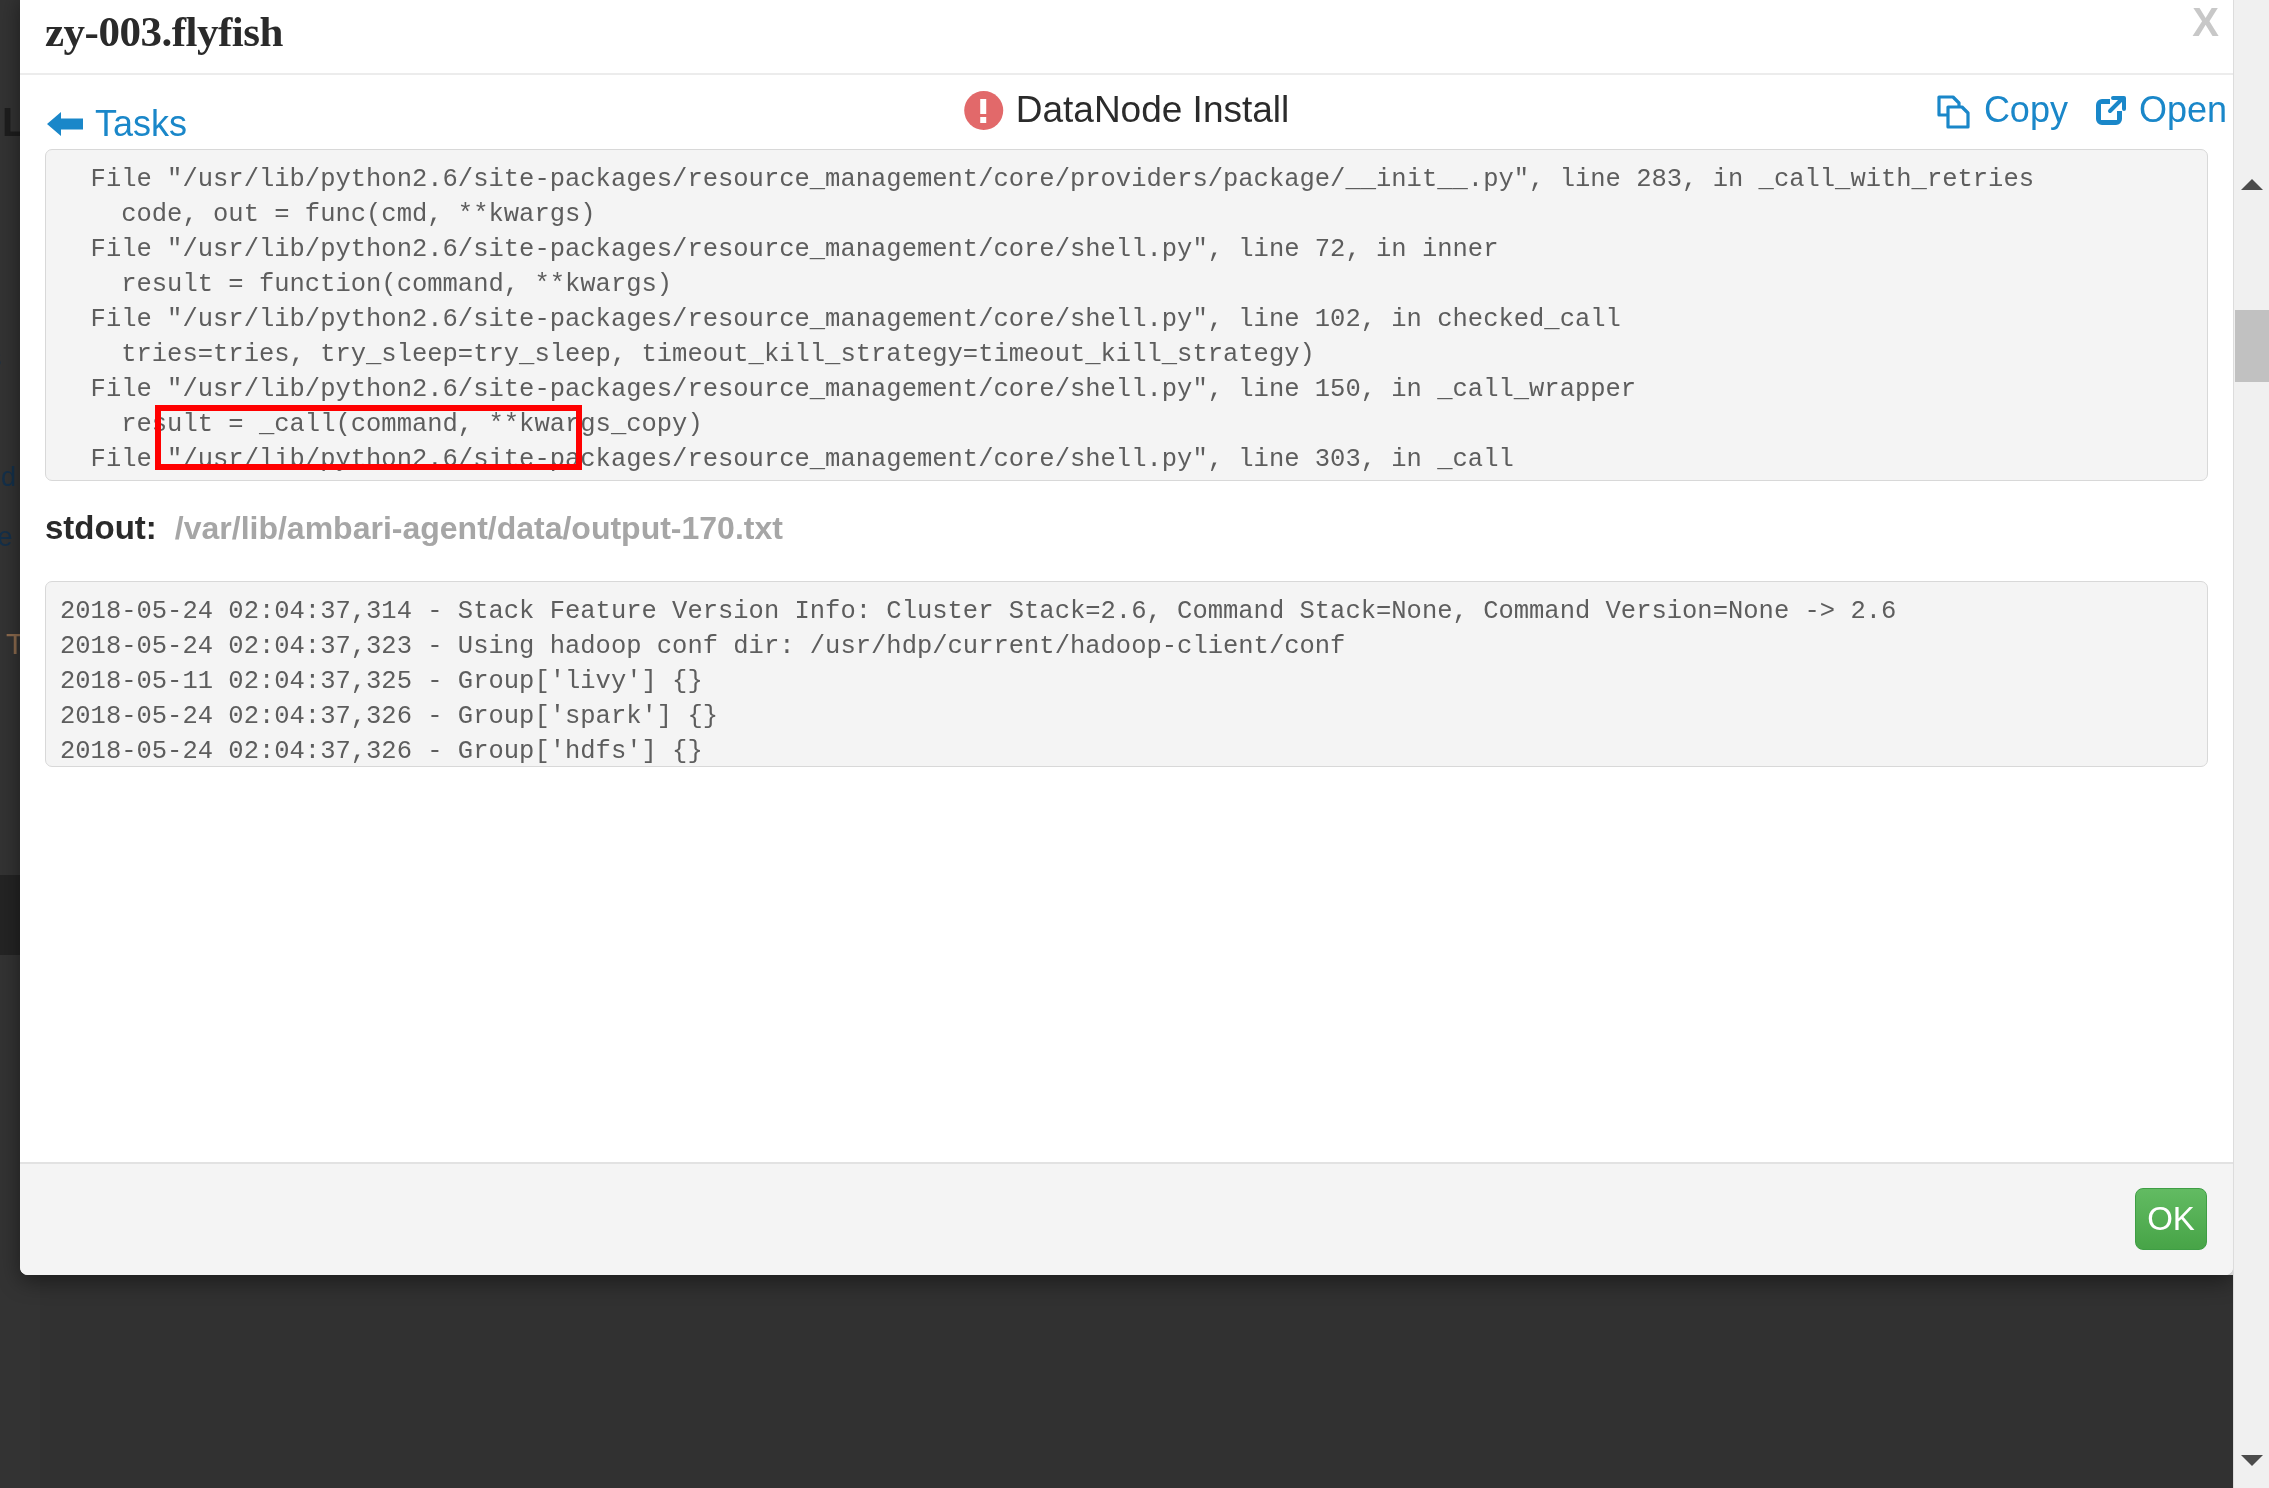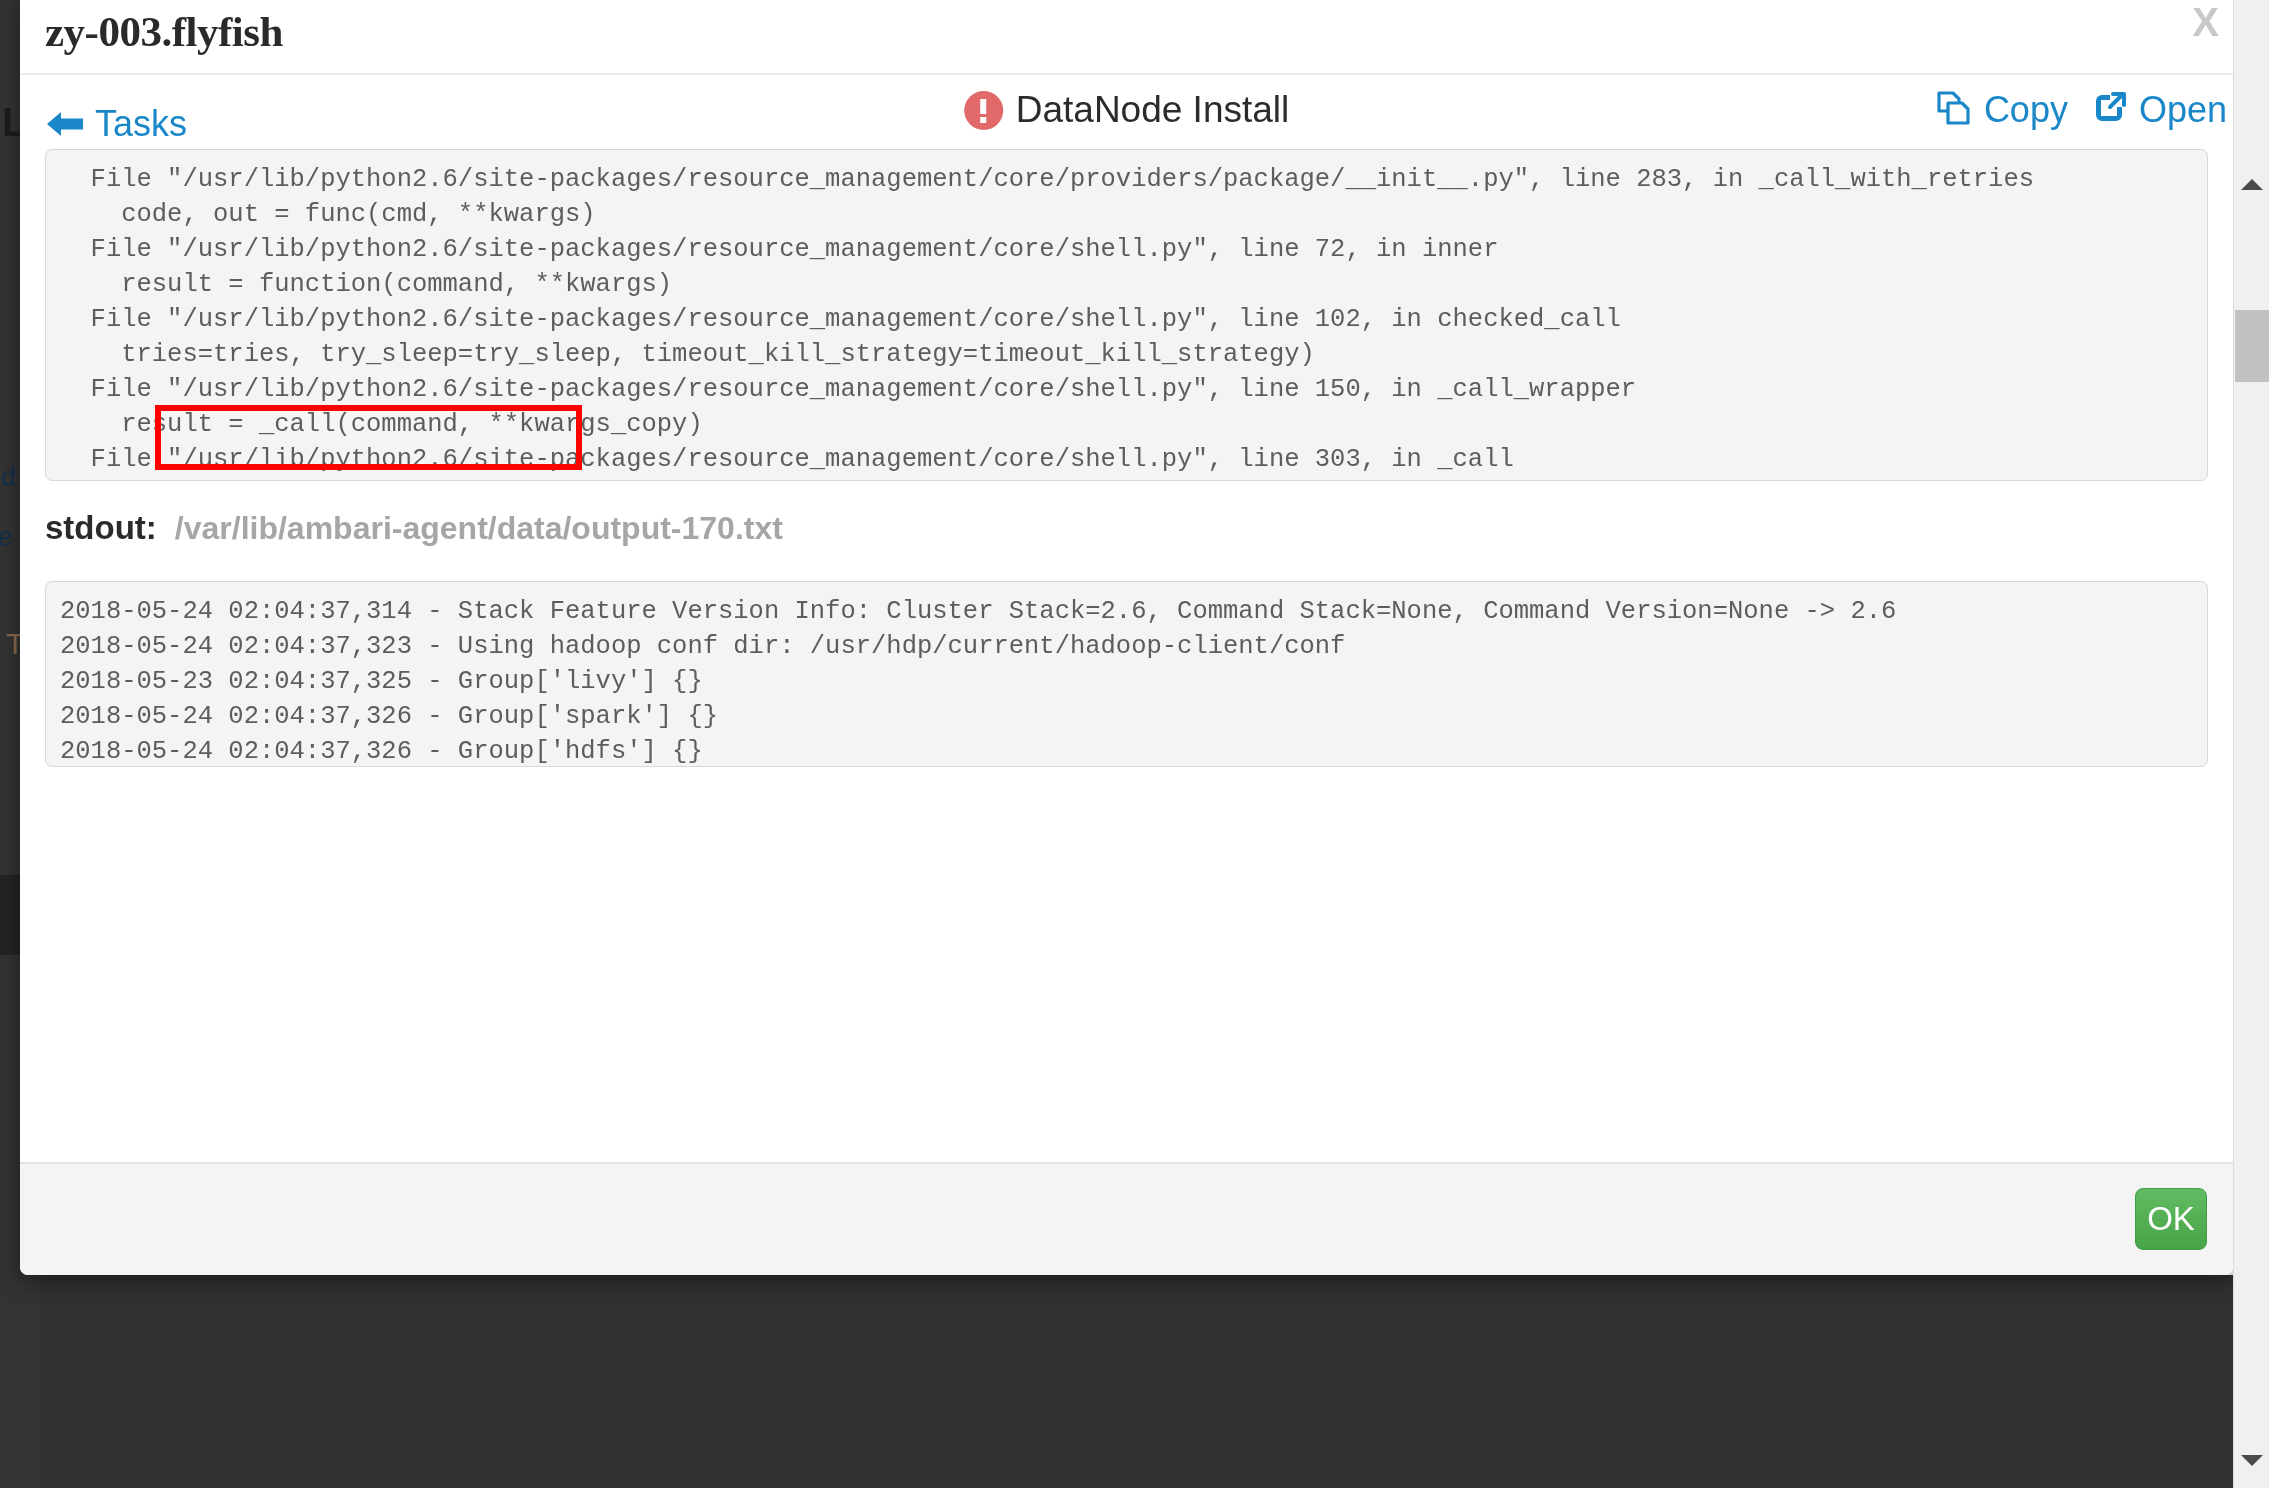--- a/index.html
+++ b/index.html
@@ -103,21 +103,21 @@
     content: ""; position: absolute; left: 50%; top: 26px;
     transform: translateX(-50%);
     width: 6px; height: 6px; background: #ffffff;
   }
   #task-title { font-size: 37px; color: #2b2b2b; }
   #header-actions {
     position: absolute; right: 6px; top: 14px;
     display: flex; align-items: center; gap: 22px;
   }
   .hdr-action {
-    display: flex; align-items: flex-start; gap: 11px;
+    display: flex; align-items: flex-end; gap: 11px;
     color: #1a87c9; font-size: 36px; cursor: pointer;
   }
   .hdr-action svg { display: block; }
 
   
   #modal-body {
     position: relative;
     padding: 0 25px;
     height: 938px;
   }
@@ -283,21 +283,21 @@
 
     <div id="section-stdout">
       <span id="stdout-label">stdout:</span>
       <span id="stdout-path">/var/lib/ambari-agent/data/output-170.txt</span>
     </div>
 
     <div class="log-panel" id="stdout-panel">
       <div id="stdout-lines">
           <div class="log-line">2018-05-24 02:04:37,314 - Stack Feature Version Info: Cluster Stack=2.6, Command Stack=None, Command Version=None -&gt; 2.6</div>
           <div class="log-line">2018-05-24 02:04:37,323 - Using hadoop conf dir: /usr/hdp/current/hadoop-client/conf</div>
-          <div class="log-line">2018-05-23 02:04:37,325 - Group['livy'] {}</div>
+          <div class="log-line">2018-05-11 02:04:37,325 - Group['livy'] {}</div>
           <div class="log-line">2018-05-24 02:04:37,326 - Group['spark'] {}</div>
           <div class="log-line">2018-05-24 02:04:37,326 - Group['hdfs'] {}</div>
         </div>
     </div>
 
   </div>
 
   <div id="modal-footer">
     <div id="ok-button">OK</div>
   </div>

